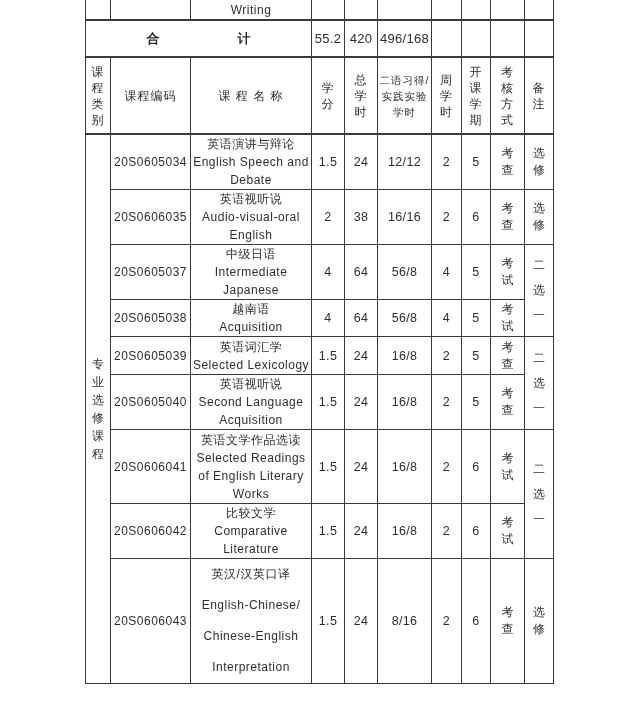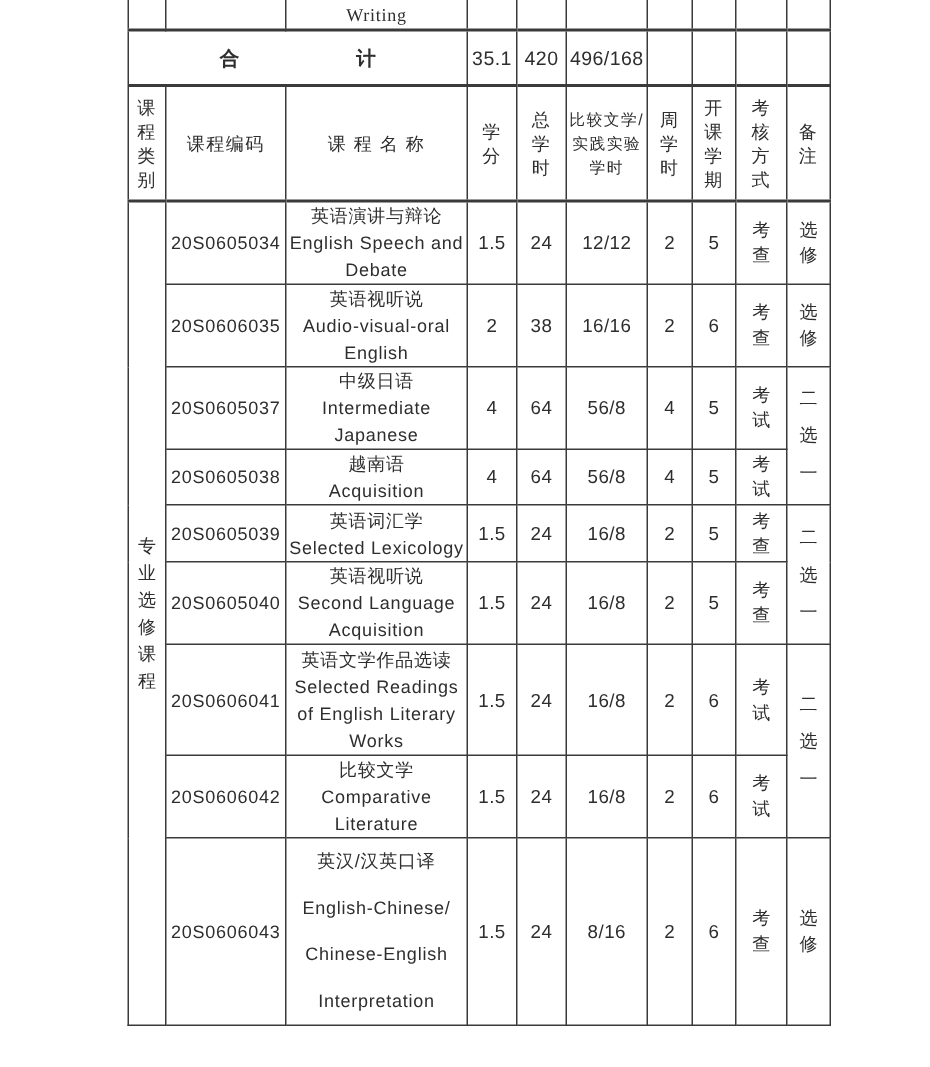--- a/index.html
+++ b/index.html
@@ -28,21 +28,21 @@
     border: 1px solid #3a3a3a;
     text-align: center;
     vertical-align: middle;
     padding: 0 1px;
     overflow: hidden;
     font-size: 12px;
     white-space: pre-line;
     letter-spacing: 0.5px;
   }
   
-  tr.row-partial td { border-top: none; height: 20px; font-family: Liberation Serif, serif; }
+  tr.row-partial td { border-top: none; height: 20px; }
   tr.row-total td {
     height: 37px;
     border-top-width: 2px;
     border-bottom-width: 2px;
     font-size: 13px;
   }
   tr.row-header td {
     height: 77px;
     border-bottom-width: 2px;
     line-height: 16px;
@@ -99,42 +99,42 @@
         <td></td>
         <td></td>
         <td></td>
         <td></td>
         <td></td>
         <td></td>
       </tr>
 
       <tr class="row-total">
         <td colspan="3" class="total-label">合　　　　　　计</td>
-        <td class="cell-num">35.1</td>
+        <td class="cell-num">55.2</td>
         <td class="cell-num">420</td>
         <td class="cell-num">496/168</td>
         <td></td>
         <td></td>
         <td></td>
         <td></td>
       </tr>
 
       <tr class="row-header">
         <td>课
 程
 类
 别</td>
         <td>课程编码</td>
         <td>课 程 名 称</td>
         <td>学
 分</td>
         <td>总
 学
 时</td>
-        <td class="th-theory">比较文学/
+        <td class="th-theory">二语习得/
 实践实验
 学时</td>
         <td>周
 学
 时</td>
         <td>开
 课
 学
 期</td>
         <td>考

